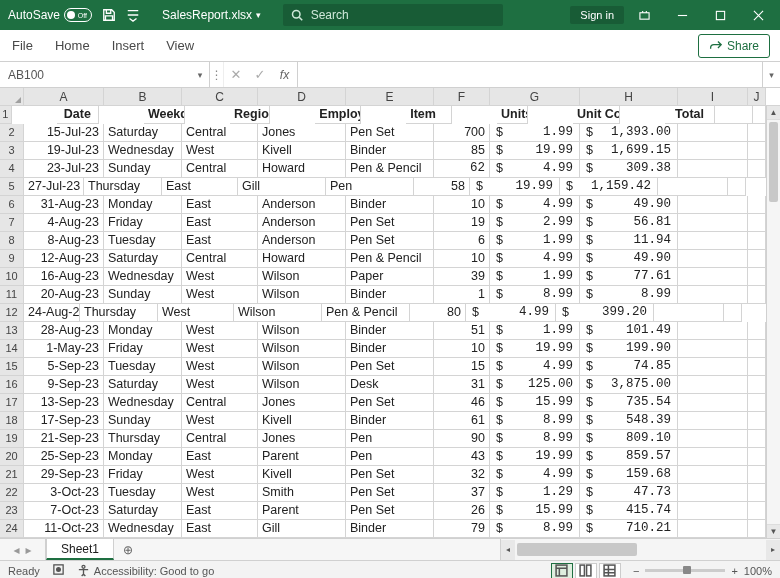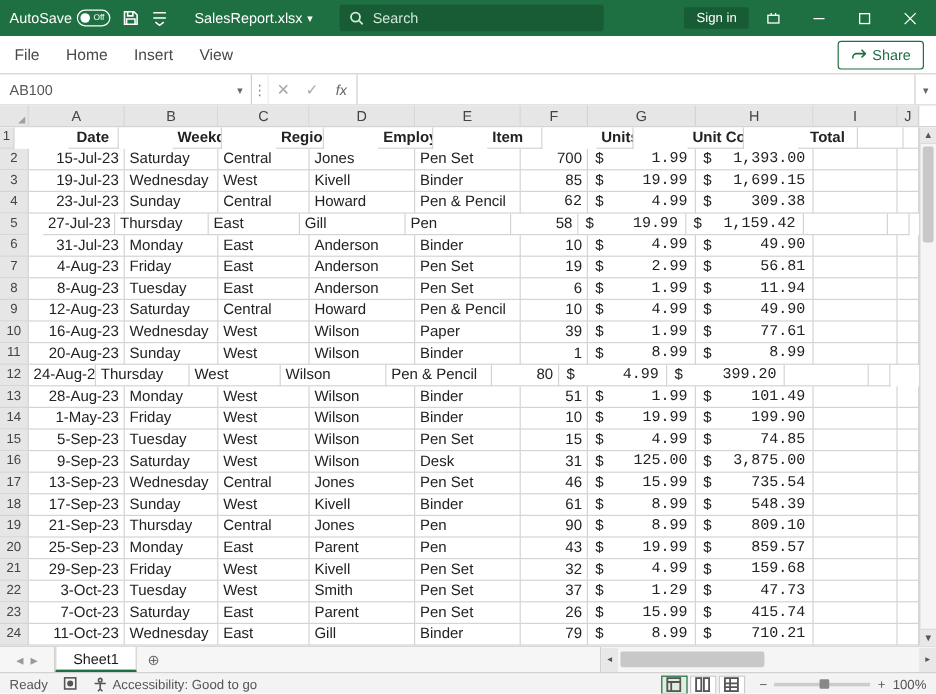--- a/index.html
+++ b/index.html
@@ -259,40 +259,40 @@
           </div>
           <div class="cell money" style="width: 98px;">
             <span class="cur">$</span>
             <span class="amt">309.38</span>
           </div>
           <div class="cell " style="width: 70px;"></div>
           <div class="cell " style="width: 18px;"></div>
         </div>
         <div class="row">
           <div class="rowhdr">5</div>
-          <div class="cell r" style="width: 60px; margin-left: 12px;">27-Jul-23</div>
+          <div class="cell r" style="width: 60px;">27-Jul-23</div>
           <div class="cell " style="width: 78px;">Thursday</div>
           <div class="cell " style="width: 76px;">East</div>
           <div class="cell " style="width: 88px;">Gill</div>
           <div class="cell " style="width: 88px;">Pen</div>
           <div class="cell r" style="width: 56px;">58</div>
           <div class="cell money" style="width: 90px;">
             <span class="cur">$</span>
             <span class="amt">19.99</span>
           </div>
           <div class="cell money" style="width: 98px;">
             <span class="cur">$</span>
             <span class="amt">1,159.42</span>
           </div>
           <div class="cell " style="width: 70px;"></div>
           <div class="cell " style="width: 18px;"></div>
         </div>
         <div class="row">
           <div class="rowhdr">6</div>
-          <div class="cell r" style="width: 80px;">31-Jul-23</div>
+          <div class="cell r" style="width: 80px;">31-Aug-23</div>
           <div class="cell " style="width: 78px;">Monday</div>
           <div class="cell " style="width: 76px;">East</div>
           <div class="cell " style="width: 88px;">Anderson</div>
           <div class="cell " style="width: 88px;">Binder</div>
           <div class="cell r" style="width: 56px;">10</div>
           <div class="cell money" style="width: 90px;">
             <span class="cur">$</span>
             <span class="amt">4.99</span>
           </div>
           <div class="cell money" style="width: 98px;">

